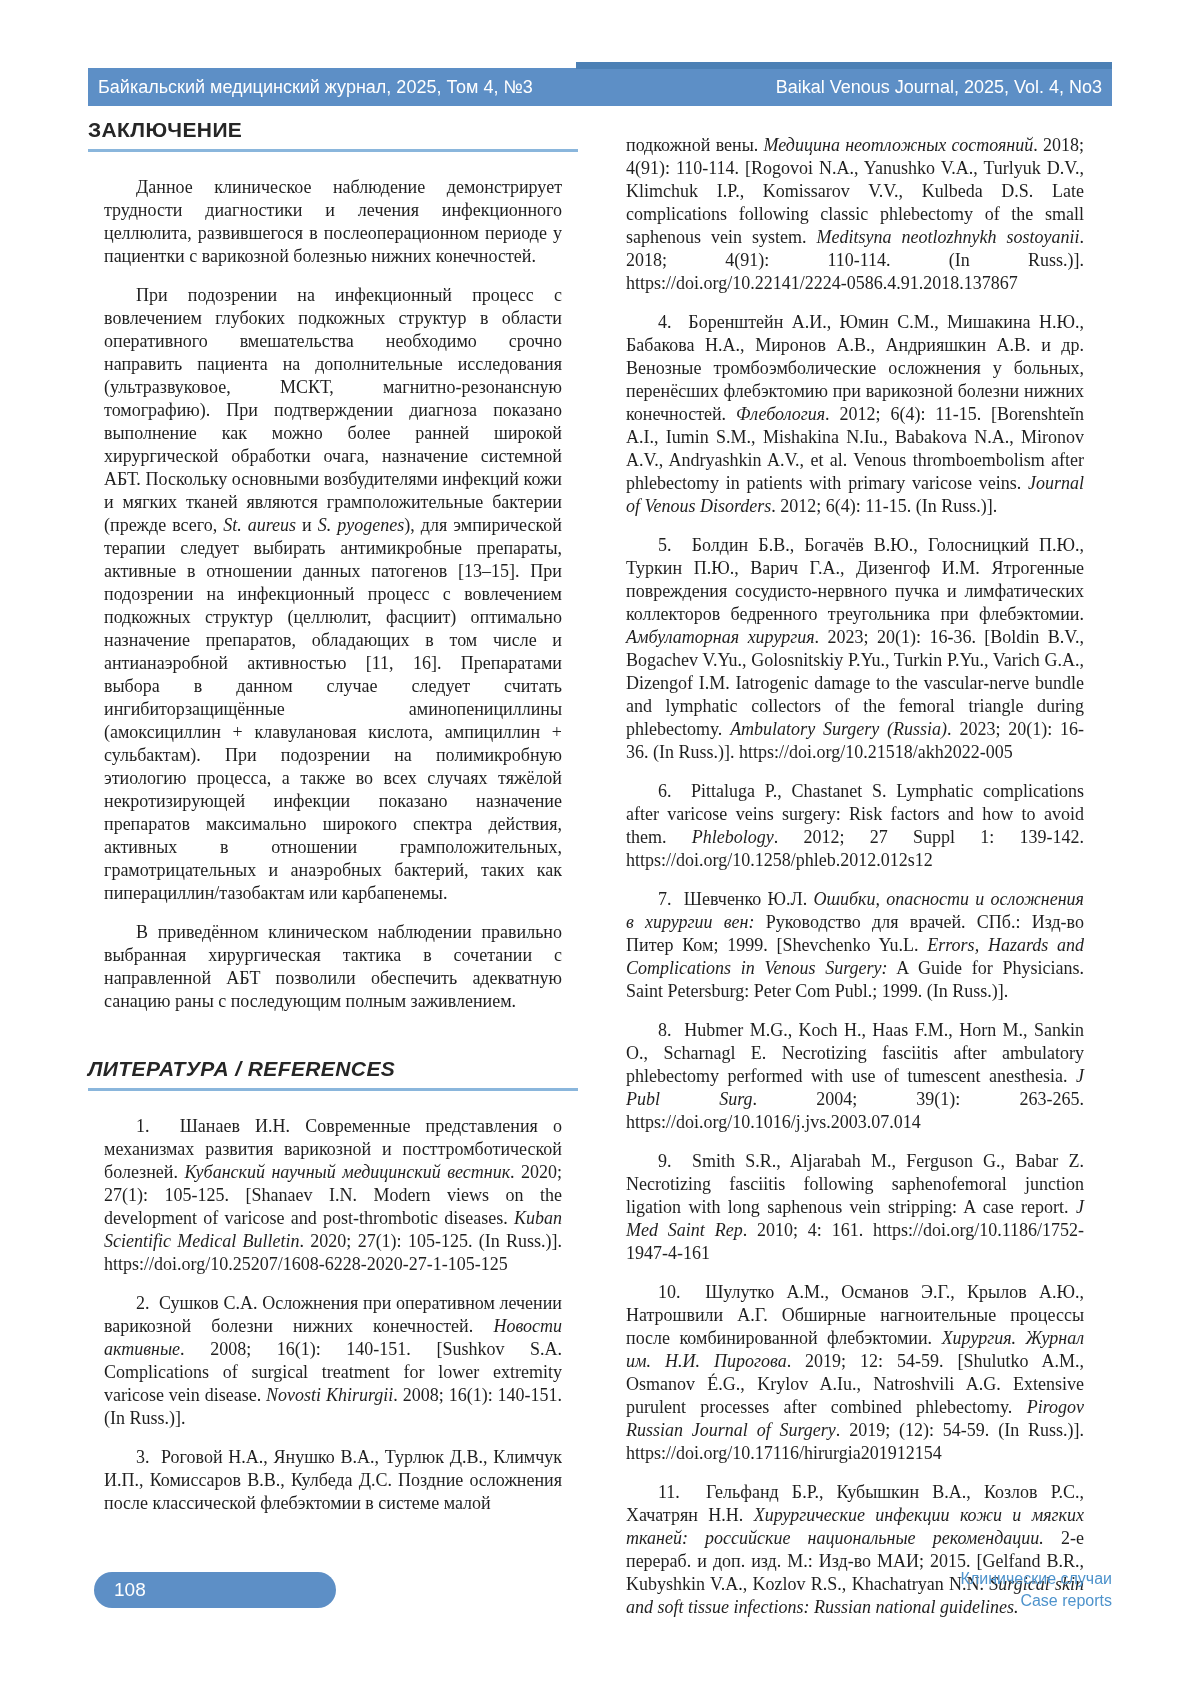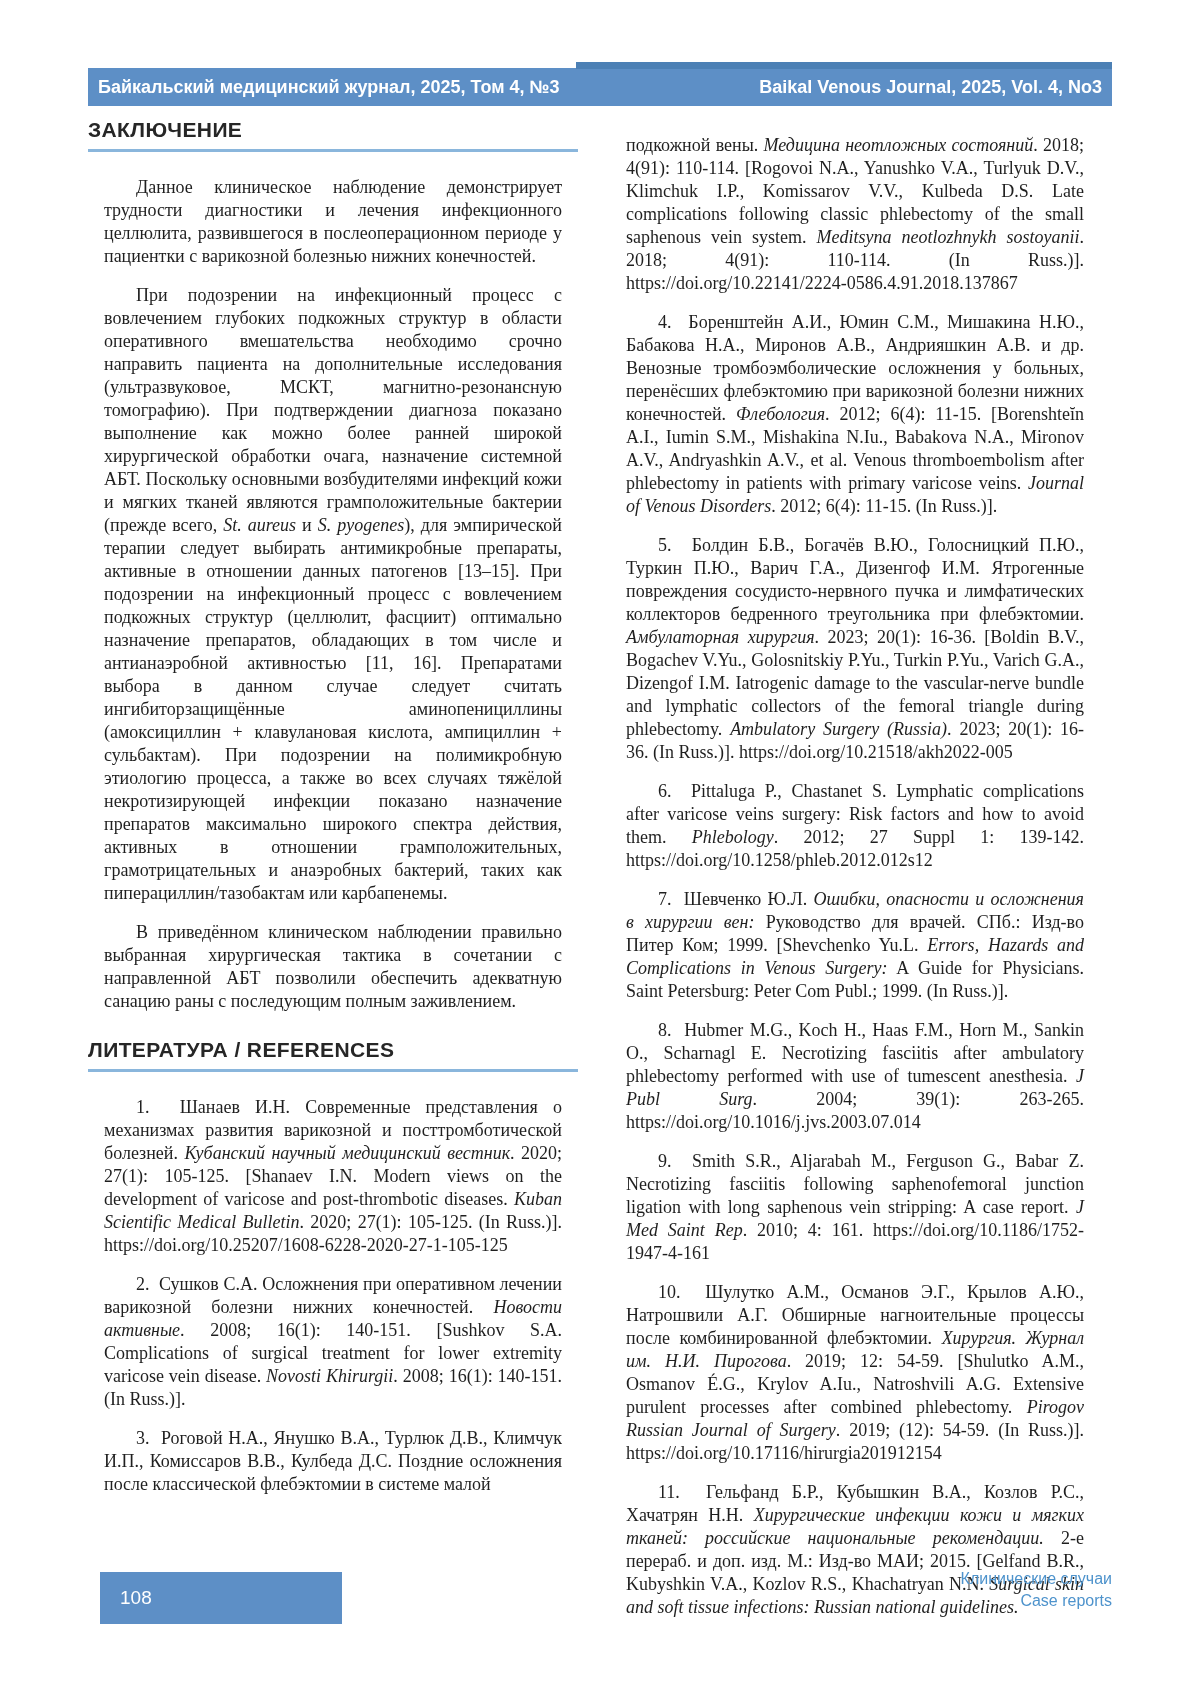--- a/index.html
+++ b/index.html
@@ -19,21 +19,20 @@
     width:1024px; height:38px;
     background:#5d8fc6;
     color:#ffffff;
     font-family:"Liberation Sans", sans-serif;
     font-size:18px;
     display:flex;
     justify-content:space-between;
     align-items:center;
     padding:0 10px;
     box-sizing:border-box;
-    font-weight:bold;
   }
   .topbar-accent{
     position:absolute;
     left:488px; top:-6px;
     right:0; height:7px;
     background:#4c80b5;
   }
   
   .columns{
     position:absolute;
@@ -46,45 +45,46 @@
   .section-heading{
     font-family:"Liberation Sans", sans-serif;
     font-size:21px;
     font-weight:bold;
     letter-spacing:0.4px;
     color:#262626;
     margin:0 0 24px 0;
     padding-bottom:7px;
     border-bottom:3px solid #8ab6dc;
   }
-  .refs-heading{margin-top:25px;}
+  .refs-heading{margin-top:44px;font-style:italic;}
   .body-par{
     font-size:18px;
     line-height:23px;
     text-align:justify;
     text-indent:32px;
     margin:16px;
     overflow-wrap:break-word;
     hyphens:auto;
   }
   .body-par i{font-style:italic;}
   .cont{text-indent:0;}
   
   .page-number-box{
     position:absolute;
-    left:100px; top:1572px;
-    width:242px; height:52px;
+    left:94px; top:1572px;
+    width:242px; height:36px;
     background:#5d8fc6;
     color:#ffffff;
     font-family:"Liberation Sans", sans-serif;
     font-size:19px;
     display:flex;
     align-items:center;
     padding-left:20px;
     box-sizing:border-box;
+    border-radius:18px;
   }
   .footer-section-labels{
     position:absolute;
     right:88px; top:1568px;
     text-align:right;
     color:#4e93cc;
     font-family:Liberation Sans, sans-serif;
     font-size:16px;
     line-height:22px;
   }

